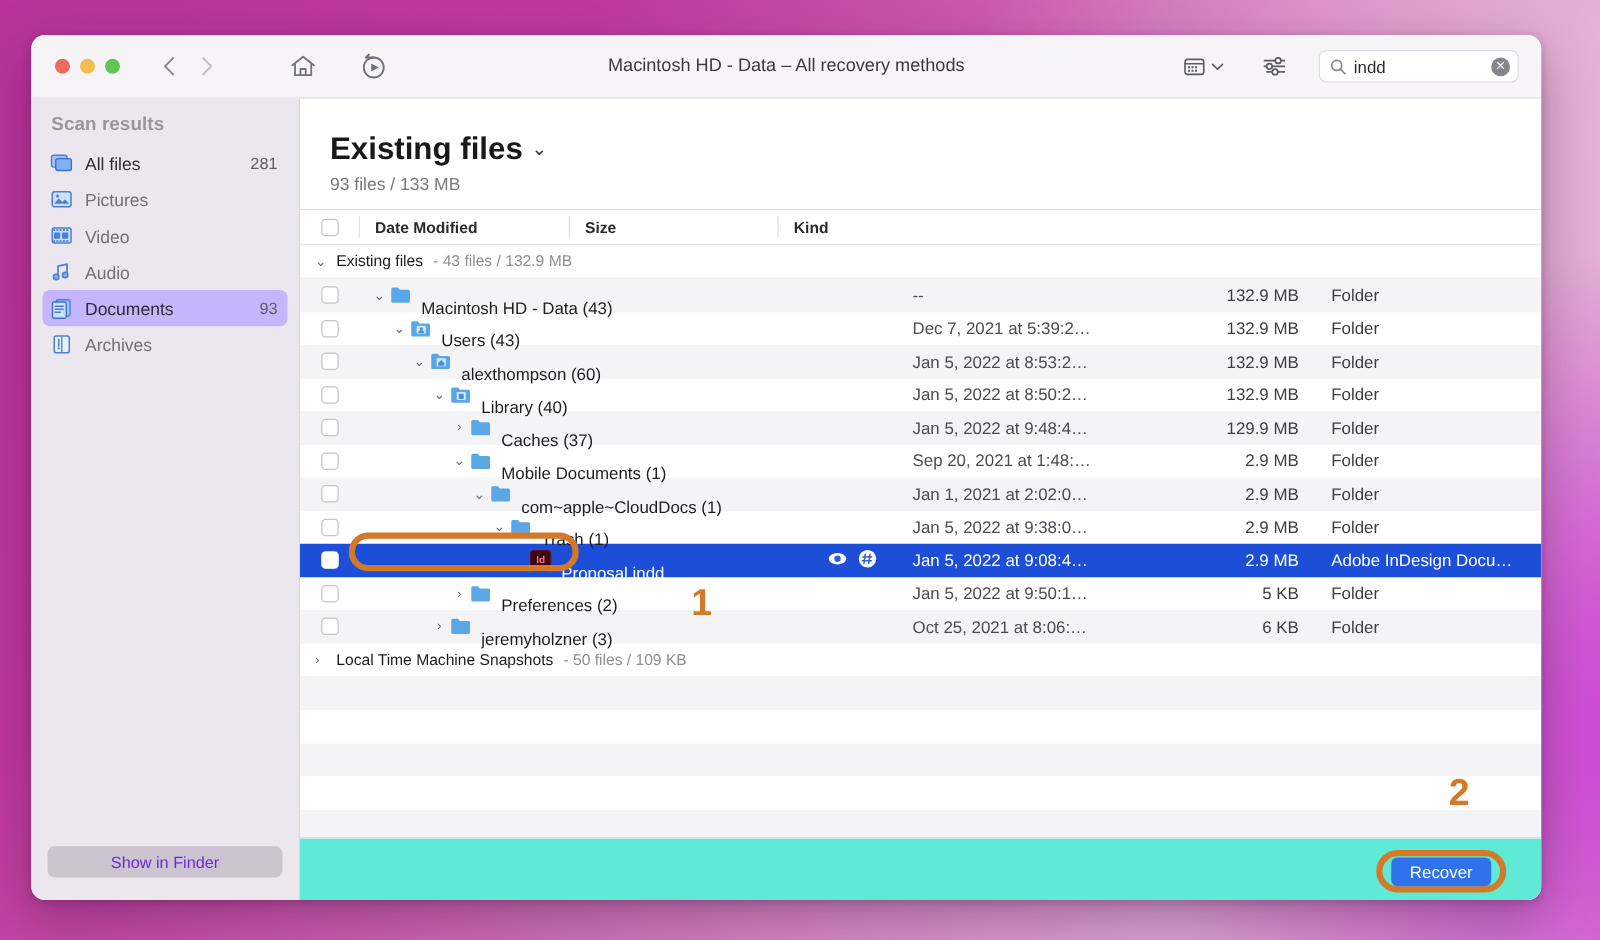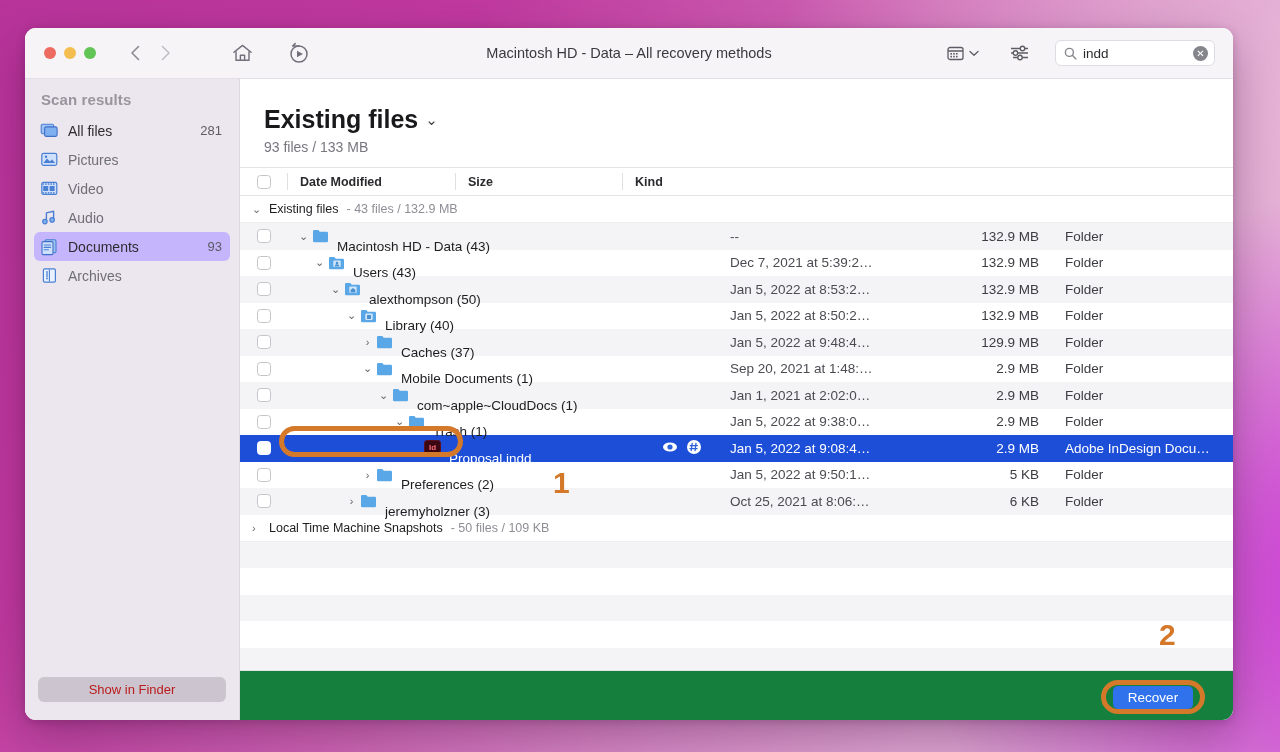--- a/index.html
+++ b/index.html
@@ -109,21 +109,21 @@
   }
   .sb-item.active { background: #c4b5fd; }
   .sb-ico { width: 19px; height: 19px; flex: 0 0 19px; display:flex; align-items:center; justify-content:center; }
   .sb-label { font-size: 14px; color: #2d2d31; flex: 1; }
   .sb-item.dim .sb-label { color: #6f6f77; }
   .sb-count { font-size: 13px; color: #5c5c64; }
   .sb-spacer { flex: 1; }
   .finderbtn {
     margin: 0 13px 18px 13px; height: 25px;
     background: #ccc5cf; border-radius: 6px;
-    font-size: 13px; color: #b91c1c;
+    font-size: 13px; color: #6d28d9;
     display: flex; align-items: center; justify-content: center;
   }
 
   
   .main { flex: 1; display: flex; flex-direction: column; min-width: 0; background: #fff; }
   .main-head { padding: 26px 0 12px 24px; }
   .h-title { font-size: 25px; font-weight: 700; color: #19191c; display: flex; align-items: baseline; gap: 7px; }
   .h-title .cv { color: #3a3a40; font-size: 15px; font-weight: 400; position: relative; top: -3px; }
   .h-sub { font-size: 14px; color: #77777f; margin-top: 5px; }
 
@@ -192,21 +192,21 @@
     left: -8px; top: -5px;
     width: 184px; height: 31px;
     border: 5px solid #d4792a;
     border-radius: 17px;
     pointer-events: none;
   }
 
   
   .footer {
     height: 50px; flex: 0 0 50px;
-    background: #15803d; border-top: 1px solid #e4e4e6;
+    background: #5eead4; border-top: 1px solid #e4e4e6;
     display: flex; align-items: center; justify-content: flex-end;
     padding-right: 36px;
     position: relative;
   }
   .recover {
     background: #2f72ec; color: #fff;
     font-size: 13.5px;
     height: 23px; padding: 0 15px;
     border-radius: 5px;
     display: flex; align-items: center; justify-content: center;
@@ -461,21 +461,21 @@
             <div class="c-check">
               <div class="cbox"></div>
             </div>
             <div class="c-name" style="padding-left:40px">
               <span class="twisty">⌄</span>
               <span class="folder"><svg width="18" height="18" viewBox="0 0 18 18">
                   <path d="M1 4.2a1.2 1.2 0 0 1 1.2-1.2h4.1l1.5 1.7h7a1.2 1.2 0 0 1 1.2 1.2v8.1a1.2 1.2 0 0 1-1.2 1.2H2.2A1.2 1.2 0 0 1 1 14V4.2z" fill="#5aa7e8"></path>
                   <rect x="5.3" y="6.6" width="7.4" height="6.4" rx="1" fill="#cfe6fa"></rect>
                   <path d="M6.6 10.1 L9 8 L11.4 10.1 V12.6 H6.6z" fill="#4a8fd0"></path>
                 </svg></span>
-              <span class="nm">alexthompson (50)</span>
+              <span class="nm">alexthompson (60)</span>
             </div>
             <div class="c-date">Jan 5, 2022 at 8:53:2…</div>
             <div class="c-size">132.9 MB</div>
             <div class="c-kind">Folder</div>
           </div>
           <div class="row odd">
             <div class="c-check">
               <div class="cbox"></div>
             </div>
             <div class="c-name" style="padding-left:56px">

